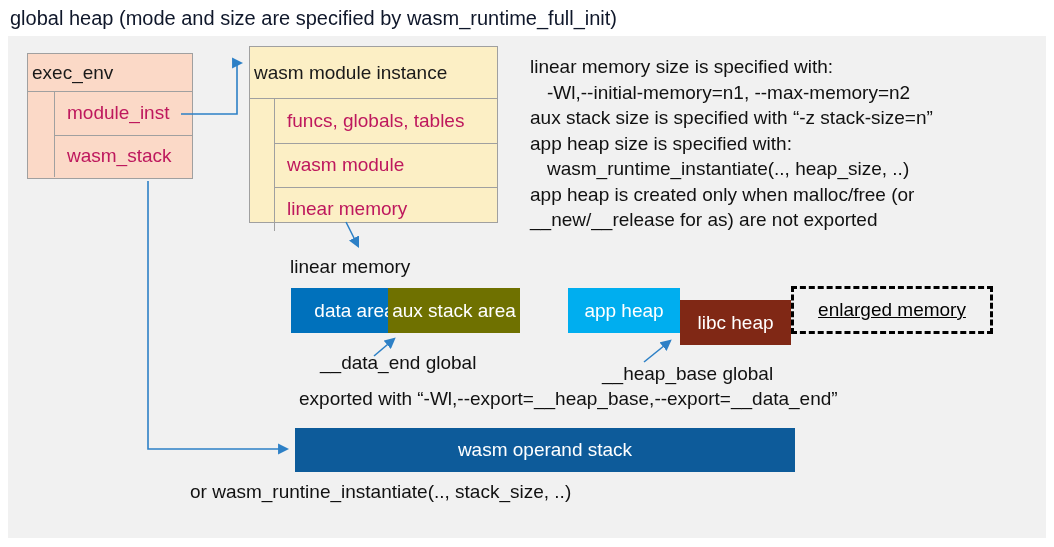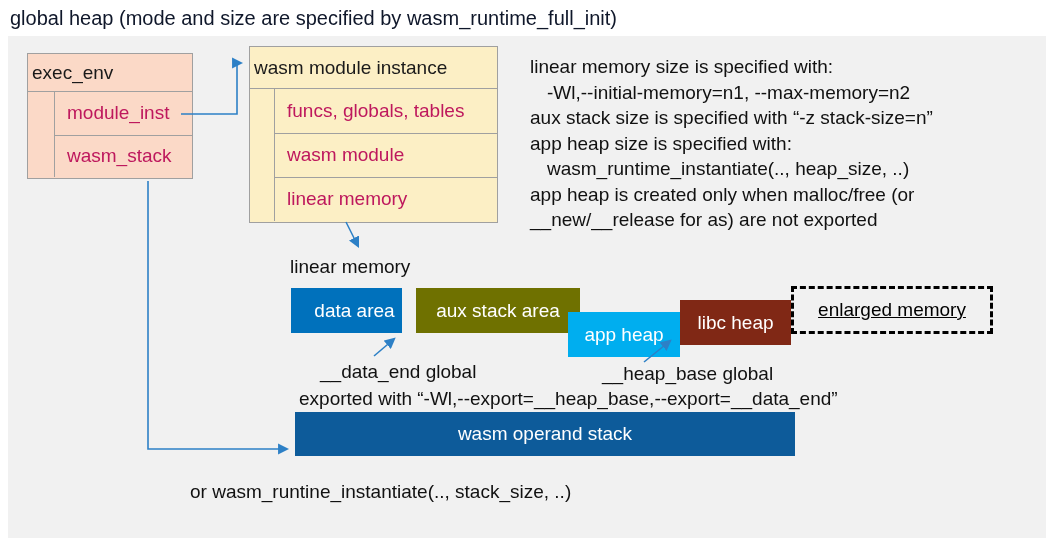--- a/index.html
+++ b/index.html
@@ -48,58 +48,58 @@
     white-space: nowrap;
   }
   .record-row + .record-row { border-top: 1.5px solid #a0a0a0; }
 
   #exec-env-box { left: 27px; top: 53px; width: 166px; height: 126px; background: #fbd9c7; }
   #exec-env-box .record-header { height: 38px; }
   #exec-env-box .rows-wrap { margin-left: 26px; height: 85px; }
   #exec-env-box .record-row { height: 50%; }
 
   #module-instance-box { left: 249px; top: 46px; width: 249px; height: 177px; background: #fcefc5; }
-  #module-instance-box .record-header { height: 42px; }
+  #module-instance-box .record-header { height: 52px; }
   #module-instance-box .rows-wrap { margin-left: 24px; height: 132px; }
   #module-instance-box .record-row { height: 33.333%; }
 
   
   #notes-block { left: 530px; top: 54px; }
   .note-line {
     font-size: 19px; line-height: 25.5px;
     color: #111111; white-space: nowrap;
   }
   .note-line.indent { padding-left: 17px; }
 
   
   #linear-memory-label { left: 290px; top: 256px; font-size: 19px; color: #111111; }
   .mem-seg {
     top: 288px; height: 45px;
     display: flex; align-items: center; justify-content: center;
     font-size: 19px; color: #ffffff;
     white-space: nowrap;
   }
   #seg-data-area  { left: 291px; width: 111px; padding-left: 16px; }
-  #seg-aux-stack  { left: 416px; width: 164px; }
+  #seg-aux-stack  { left: 388px; width: 132px; }
   #seg-app-heap   { left: 568px; width: 112px; }
   #seg-libc-heap  { left: 680px; width: 111px; }
   #seg-enlarged {
     left: 791px; top: 286px; width: 202px; height: 48px;
     border: 3px dashed #000000;
     display: flex; align-items: center; justify-content: center;
     font-size: 19px; white-space: nowrap;
   }
 
   .annot { font-size: 19px; color: #111111; white-space: nowrap; }
-  #annot-data-end  { left: 320px; top: 361px; }
+  #annot-data-end  { left: 320px; top: 352px; }
   #annot-heap-base { left: 602px; top: 363px; }
   #annot-export    { left: 299px; top: 388px; }
 
   #operand-stack-bar {
-    left: 295px; top: 412px; width: 500px; height: 44px;
+    left: 295px; top: 428px; width: 500px; height: 44px;
     display: flex; align-items: center; justify-content: center;
     font-size: 19px; color: #ffffff; white-space: nowrap;
   }
 
   #footer-notes { left: 190px; top: 479px; }
   .footer-line { font-size: 19px; line-height: 26px; color: #111111; white-space: nowrap; }
 
   #arrow-layer { left: 0; top: 0; width: 1054px; height: 547px; pointer-events: none; }
 </style>
 </head>
@@ -135,21 +135,21 @@
     <div class="note-line">app heap size is specified with:</div>
     <div class="note-line indent">wasm_runtime_instantiate(.., heap_size, ..)</div>
     <div class="note-line">app heap is created only when malloc/free (or</div>
     <div class="note-line">__new/__release for as) are not exported</div>
   </div>
 
   <div id="linear-memory-label" class="abs">linear memory</div>
 
   <div id="seg-data-area" class="abs mem-seg" style="background-color: rgb(0, 113, 188);">data area</div>
   <div id="seg-aux-stack" class="abs mem-seg" style="background-color: rgb(111, 113, 0);">aux stack area</div>
-  <div id="seg-app-heap" class="abs mem-seg" style="background-color: rgb(0, 174, 239); margin-top: 24px;">app heap</div>
+  <div id="seg-app-heap" class="abs mem-seg" style="background-color: rgb(0, 174, 239);">app heap</div>
   <div id="seg-libc-heap" class="abs mem-seg" style="background-color: rgb(128, 40, 21); margin-top: 12px;">libc heap</div>
   <div id="seg-enlarged" class="abs" style="color: #000000; text-decoration: underline;">enlarged memory</div>
 
   <div id="annot-data-end" class="abs annot">__data_end global</div>
   <div id="annot-heap-base" class="abs annot">__heap_base global</div>
   <div id="annot-export" class="abs annot">exported with “-Wl,--export=__heap_base,--export=__data_end”</div>
 
   <div id="operand-stack-bar" class="abs" style="background-color: rgb(13, 91, 154);">wasm operand stack</div>
 
   <div id="footer-notes" class="abs">

